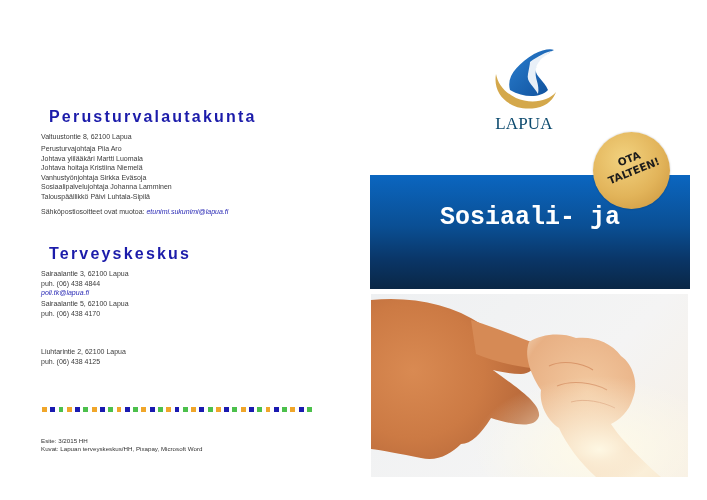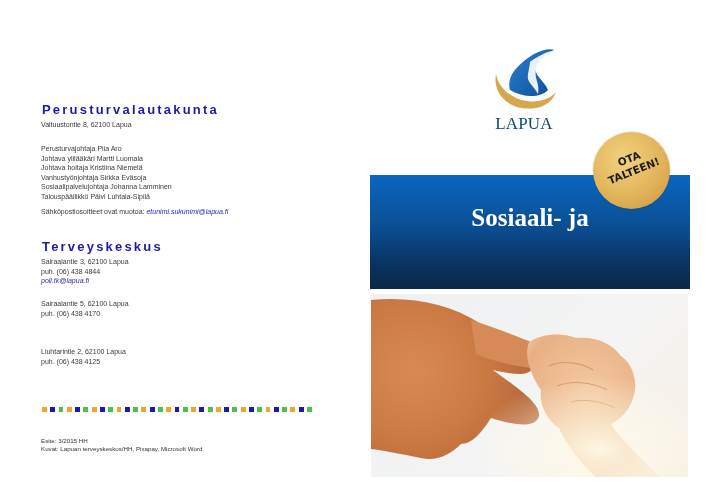--- a/index.html
+++ b/index.html
@@ -1,34 +1,34 @@
 <!DOCTYPE html>
 <html><head>
 <meta charset="utf-8">
 <style>
   html, body { margin:0; padding:0; }
   body { width:707px; height:500px; background:#ffffff; position:relative; overflow:hidden;
          font-family:"Liberation Sans", sans-serif; color:#333; }
   .h { font-family:"Liberation Sans", sans-serif; font-weight:bold; color:#1c1caa;
-       letter-spacing:2.2px; font-size:13px; margin:1px; line-height:14px; }
+       letter-spacing:2.2px; font-size:16px; margin:8px; line-height:14px; }
   .t { font-size:7px; line-height:9.6px; color:#3a3a3a; margin:0; }
   .link { color:#2a2ab5; font-style:italic; }
   .sec { position:absolute; left:41px; }
   .dots { position:absolute; left:42px; top:407px; display:flex; gap:3.4px; }
   .dot { width:4.9px; height:4.9px; }
   .foot { position:absolute; left:41px; top:437px; font-size:6.2px; line-height:7.5px; color:#333; }
 
   .logo { position:absolute; left:490px; top:46px; width:68px; height:90px; }
   .logo-text { position:absolute; left:0; right:0; bottom:2px; text-align:center;
                font-family:"Liberation Serif", serif; font-size:17px; color:#0c4a6e; letter-spacing:0.2px; }
 
   .banner { position:absolute; left:370px; top:175px; width:320px; height:114px;
             background:linear-gradient(to bottom, #0b66c0 0%, #0a4f94 45%, #0a3566 75%, #0a2746 100%); }
   .banner-title { position:absolute; left:0; right:0; top:25px; text-align:center; color:#fff;
-                  font-family:Liberation Serif, serif; font-weight:bold; font-size:25px; line-height:36px; }
+                  font-family:Liberation Mono, monospace; font-weight:bold; font-size:25px; line-height:36px; }
 
   .badge { position:absolute; left:593px; top:132px; width:77px; height:77px; border-radius:50%;
            background:radial-gradient(circle at 40% 35%, #f2d27f 0%, #e2b45a 55%, #c9923a 100%);
            box-shadow:0 0 2px rgba(0,0,0,0.25); }
   .badge-text { position:absolute; left:0; right:0; top:20px; text-align:center; transform:rotate(-22deg);
                 font-family:"DejaVu Sans", sans-serif; font-weight:bold; font-size:10.5px; line-height:13px; color:#1b1b1b; }
 
   .photo { position:absolute; left:371px; top:294px; width:317px; height:183px; overflow:hidden;
            background:linear-gradient(135deg, #eef0f2 0%, #f4f4f4 60%, #f7efe4 100%); }
 </style>

